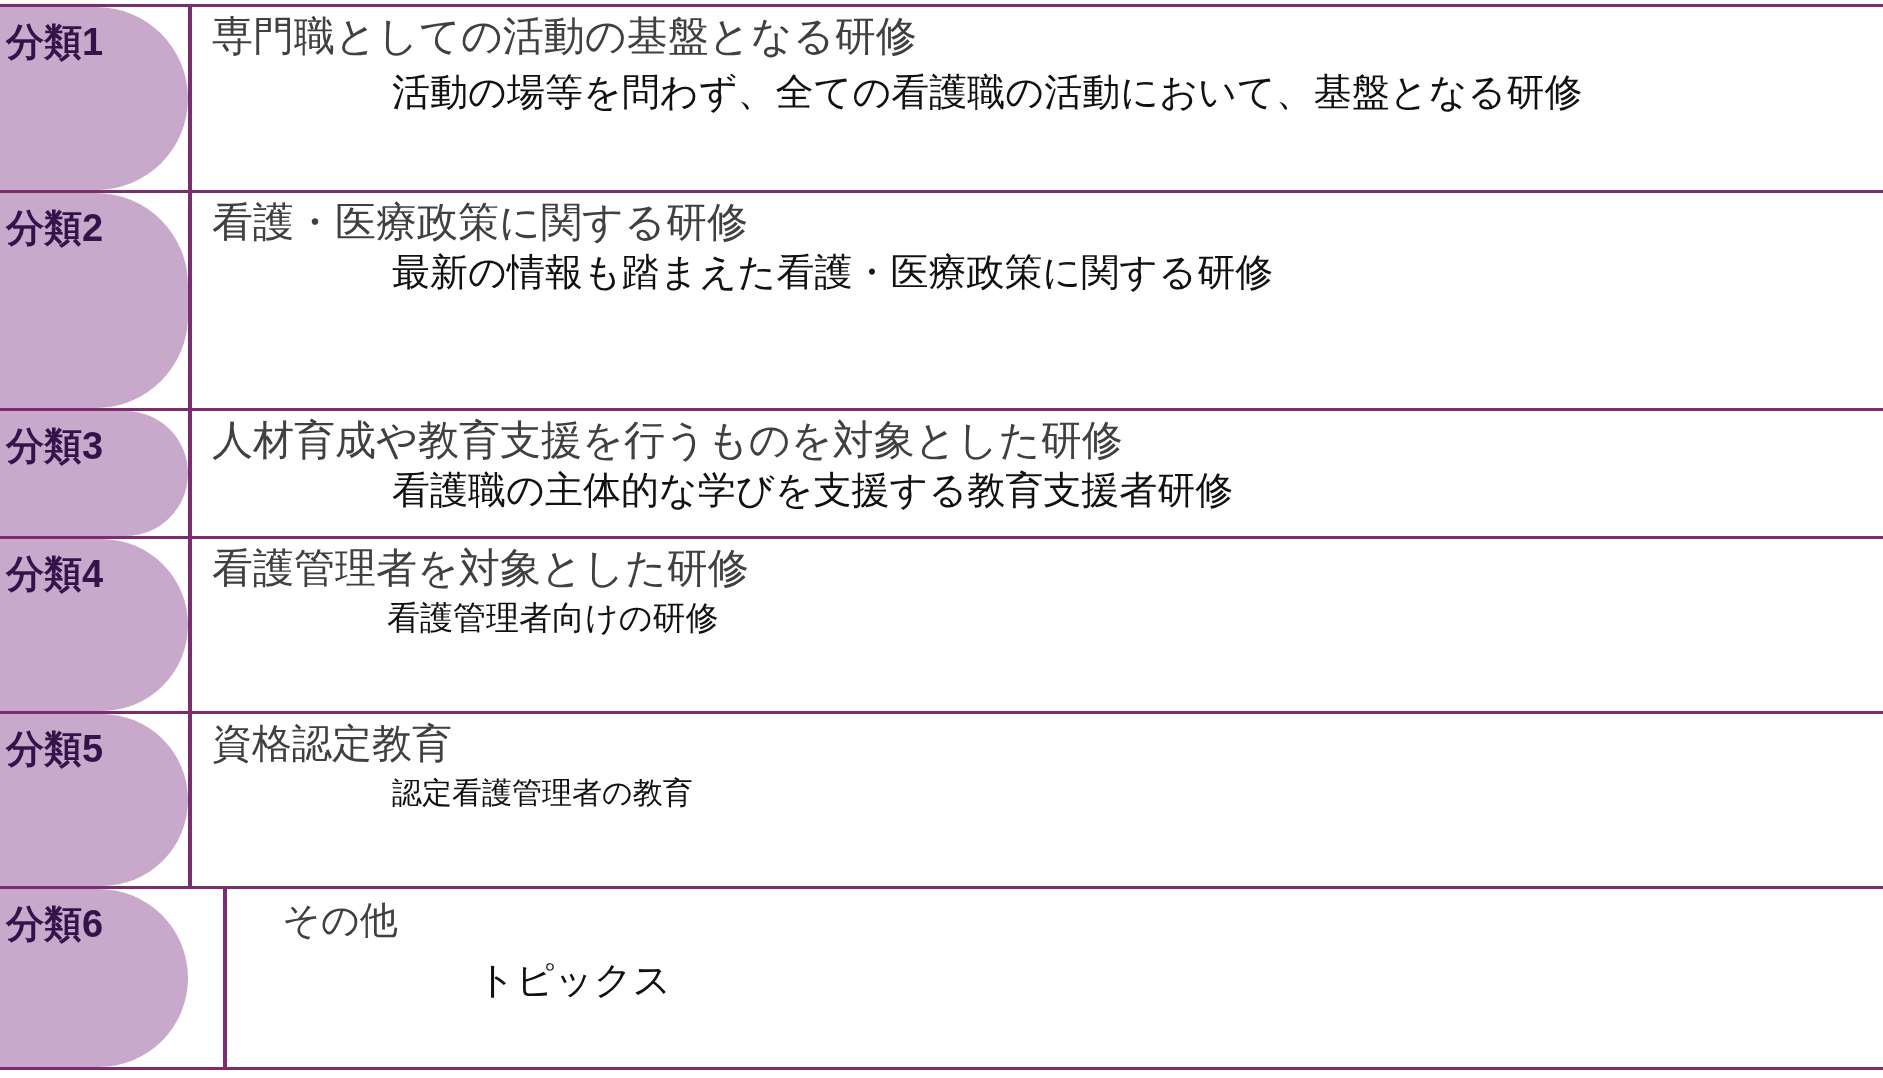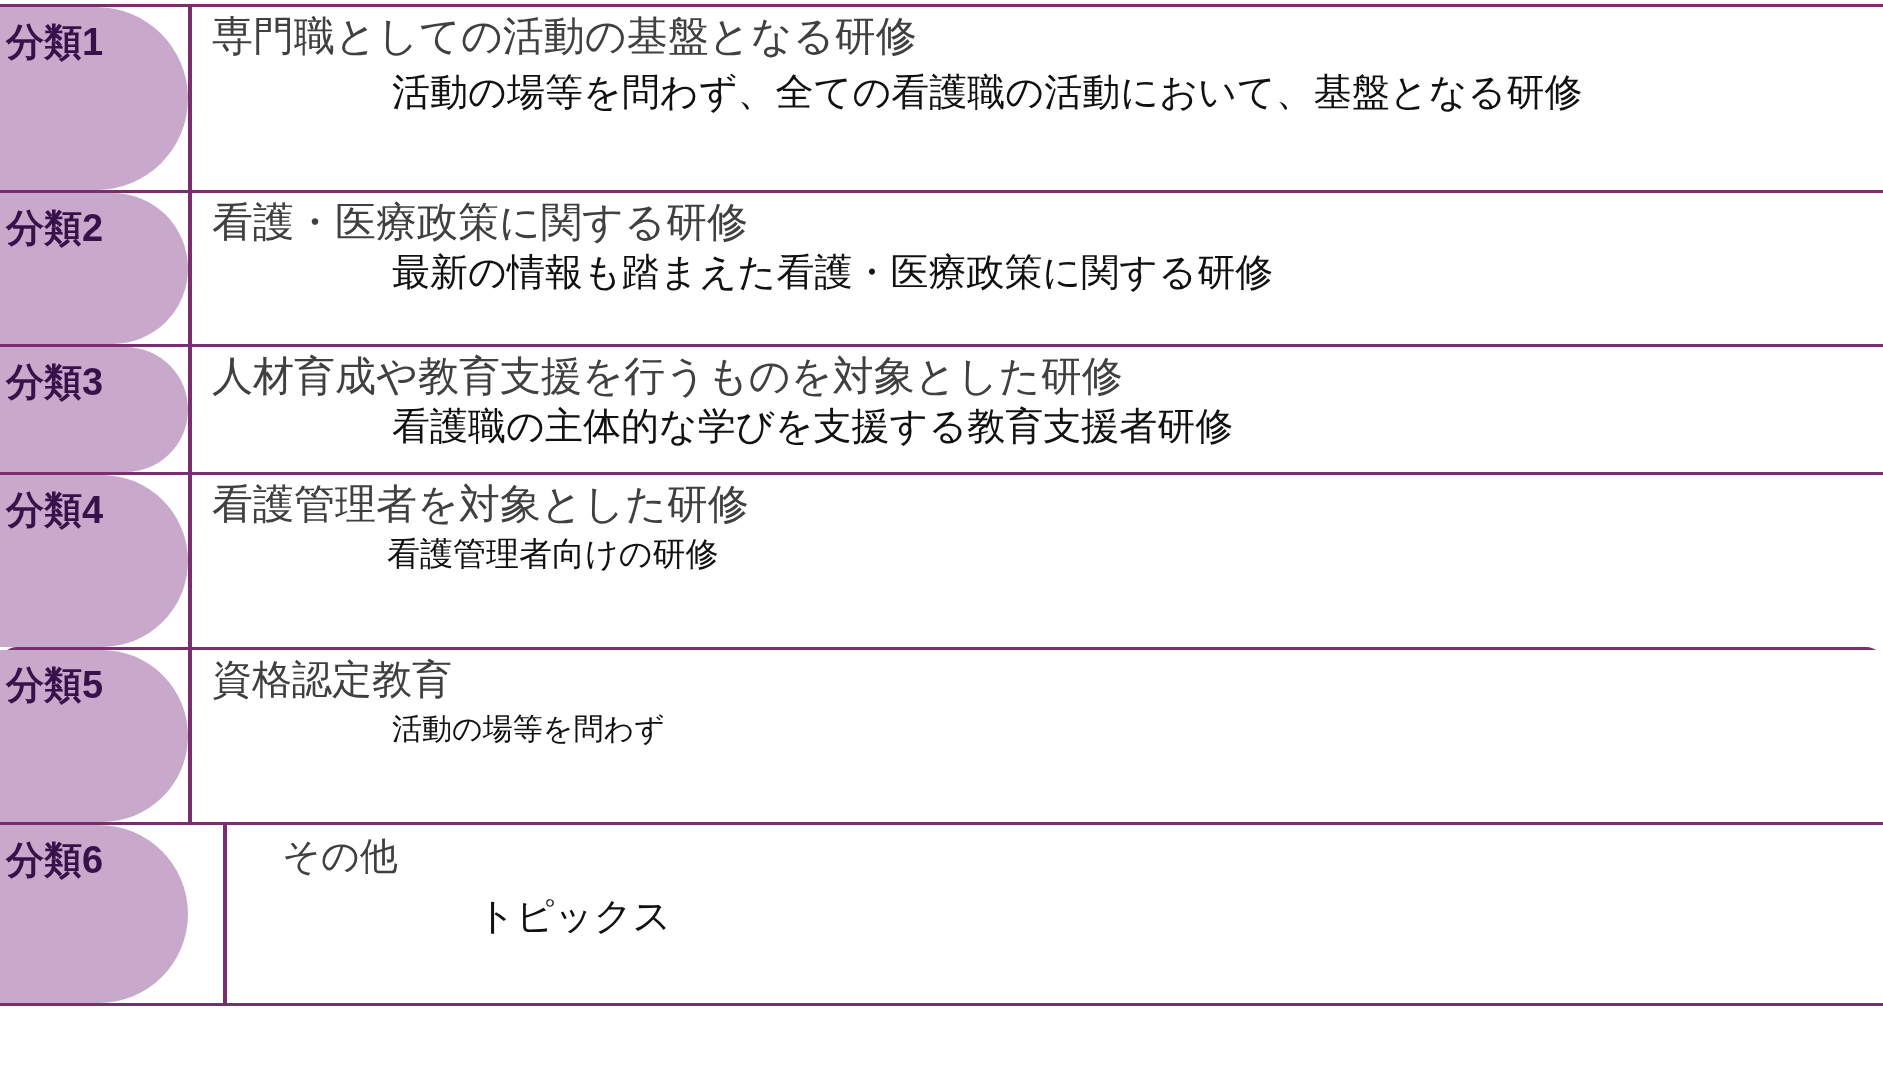--- a/index.html
+++ b/index.html
@@ -36,24 +36,24 @@
     flex-direction: row;
     align-items: stretch;
     border-top: 3px solid #7b2d6e;
     box-sizing: border-box;
   }
   .row:last-child {
     border-bottom: 3px solid #7b2d6e;
   }
   
   .row-h1 { height: 186px; }
-  .row-h2 { height: 154px; justify-content: center; }
+  .row-h2 { height: 218px; justify-content: center; }
   .row-h3 { height: 128px; }
   .row-h4 { height: 175px; }
-  .row-h5 { height: 175px; border-radius: 17px; }
+  .row-h5 { height: 175px; }
   .row-h6 { height: 184px; gap: 35px; }
 
   .cat-cell {
     position: relative;
     width: 188px;
     flex: 0 0 188px;
     background: #c9a9cb;
     border-top-right-radius: 92px;
     border-bottom-right-radius: 92px;
     box-sizing: border-box;
@@ -172,21 +172,21 @@
       </div>
     </div>
 
     <div class="row row-h5">
       <div class="cat-cell">
         <span class="cat-label">分類5</span>
       </div>
       <div class="divider"></div>
       <div class="desc-cell">
         <span class="title">資格認定教育</span>
-        <span class="subtitle">活動の場等を問わず</span>
+        <span class="subtitle">認定看護管理者の教育</span>
       </div>
     </div>
 
     <div class="row row-h6">
       <div class="cat-cell">
         <span class="cat-label">分類6</span>
       </div>
       <div class="divider"></div>
       <div class="desc-cell">
         <span class="title">その他</span>

